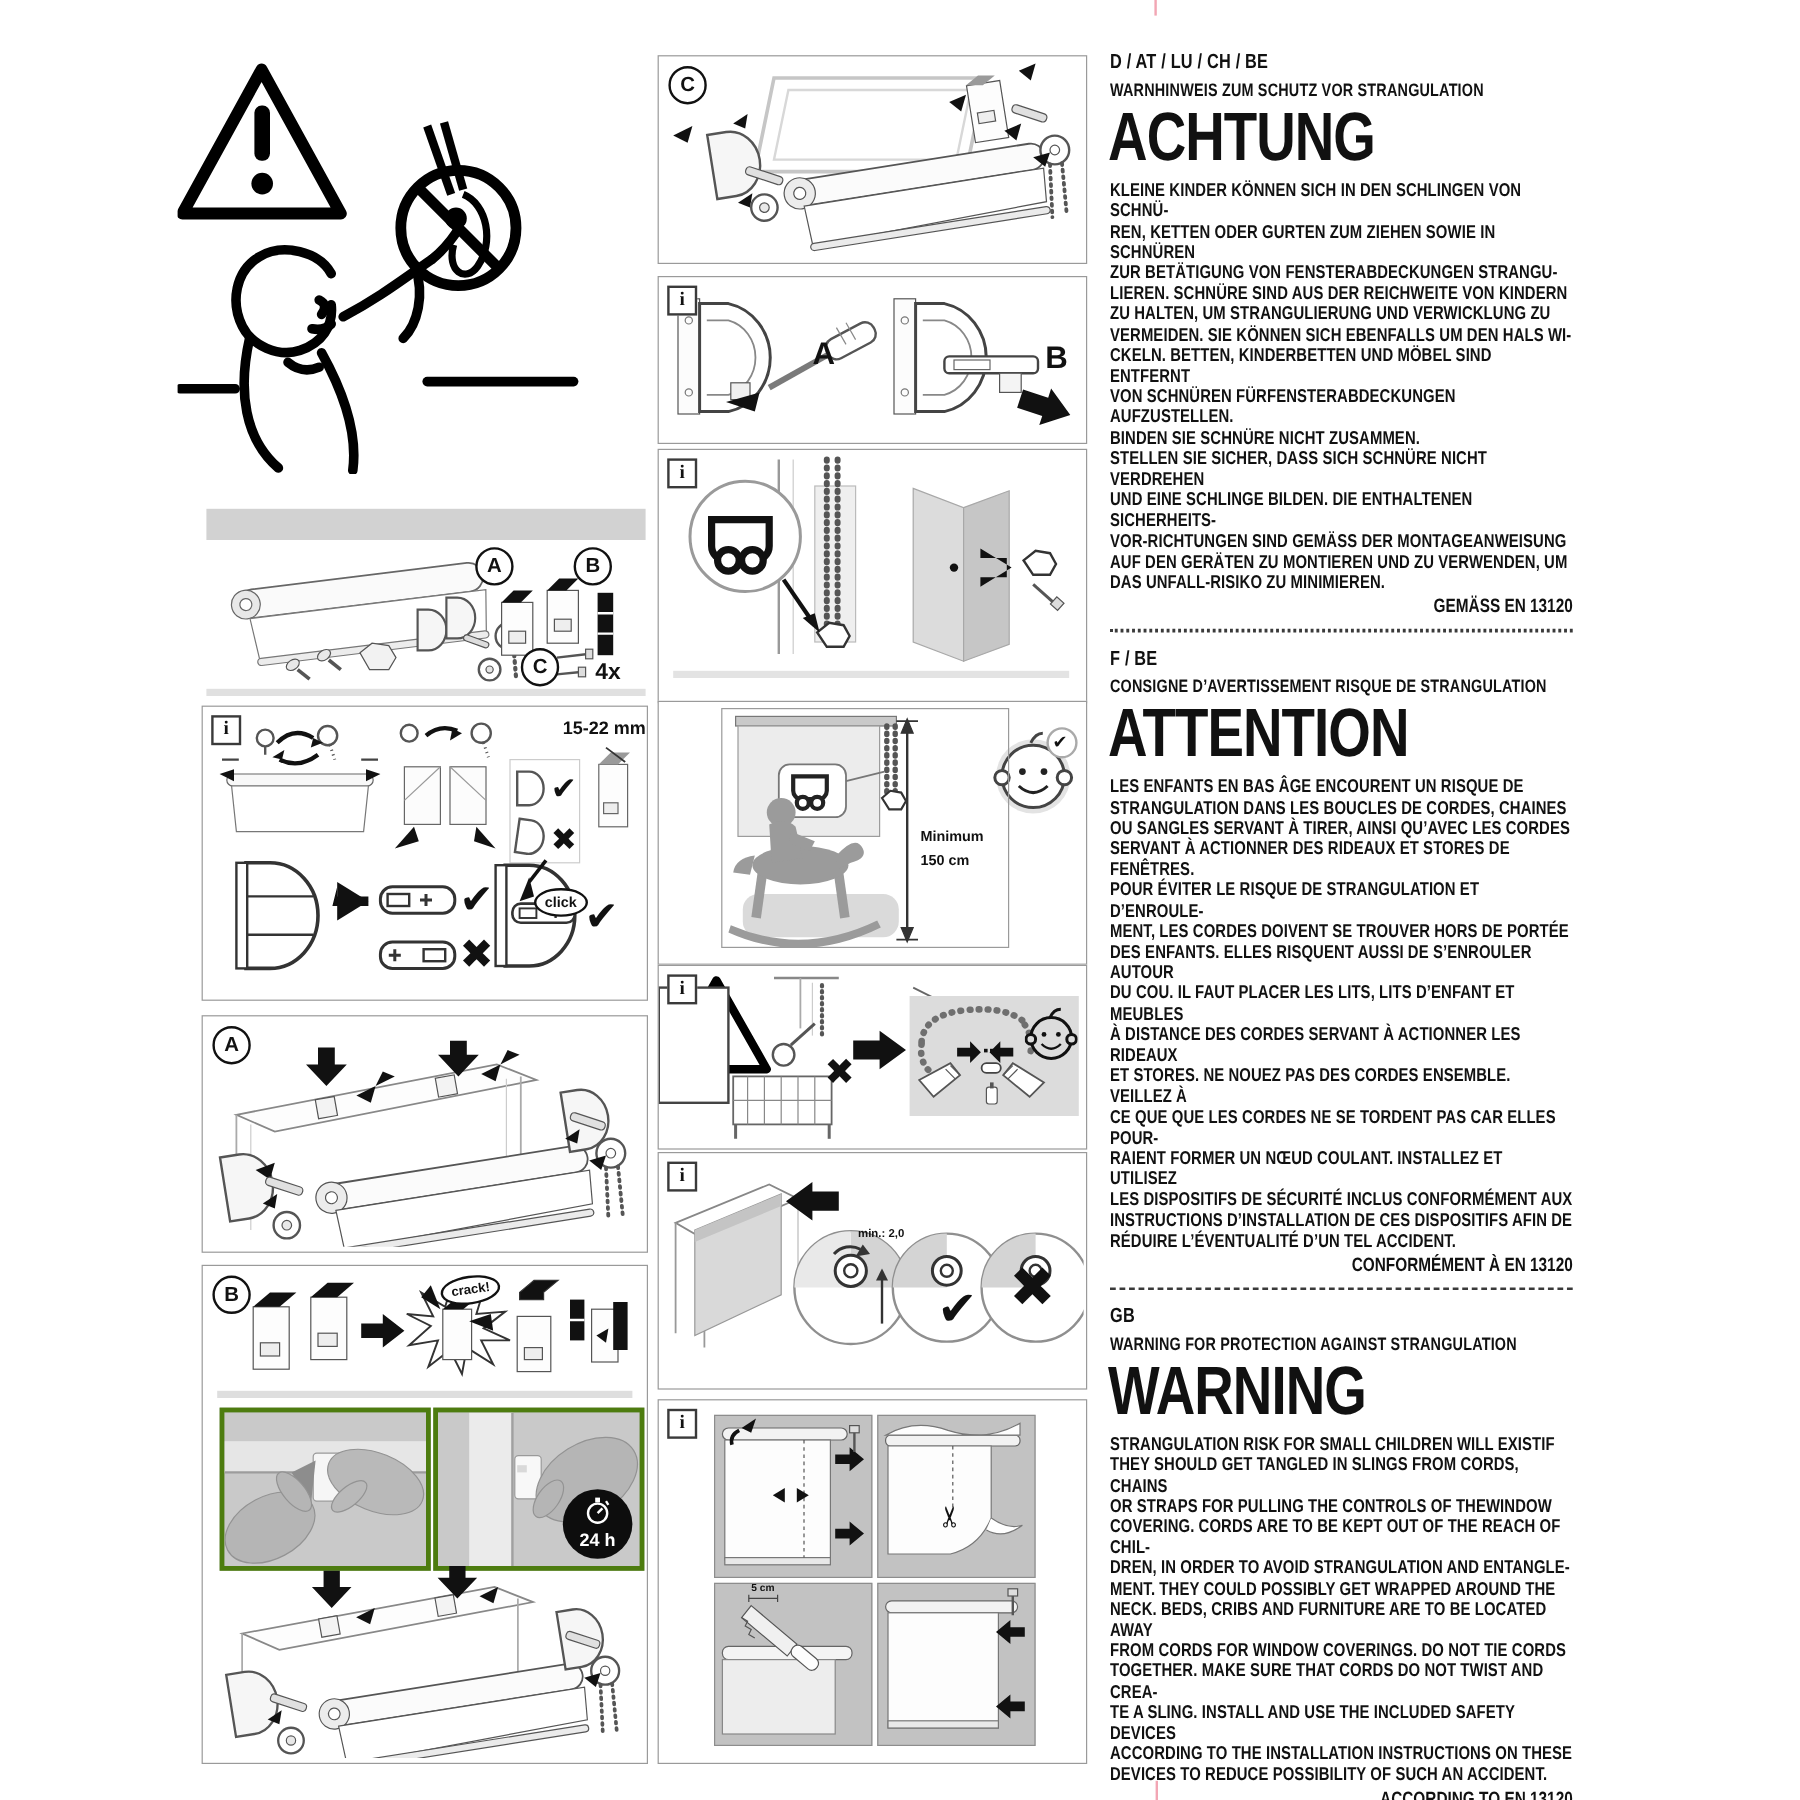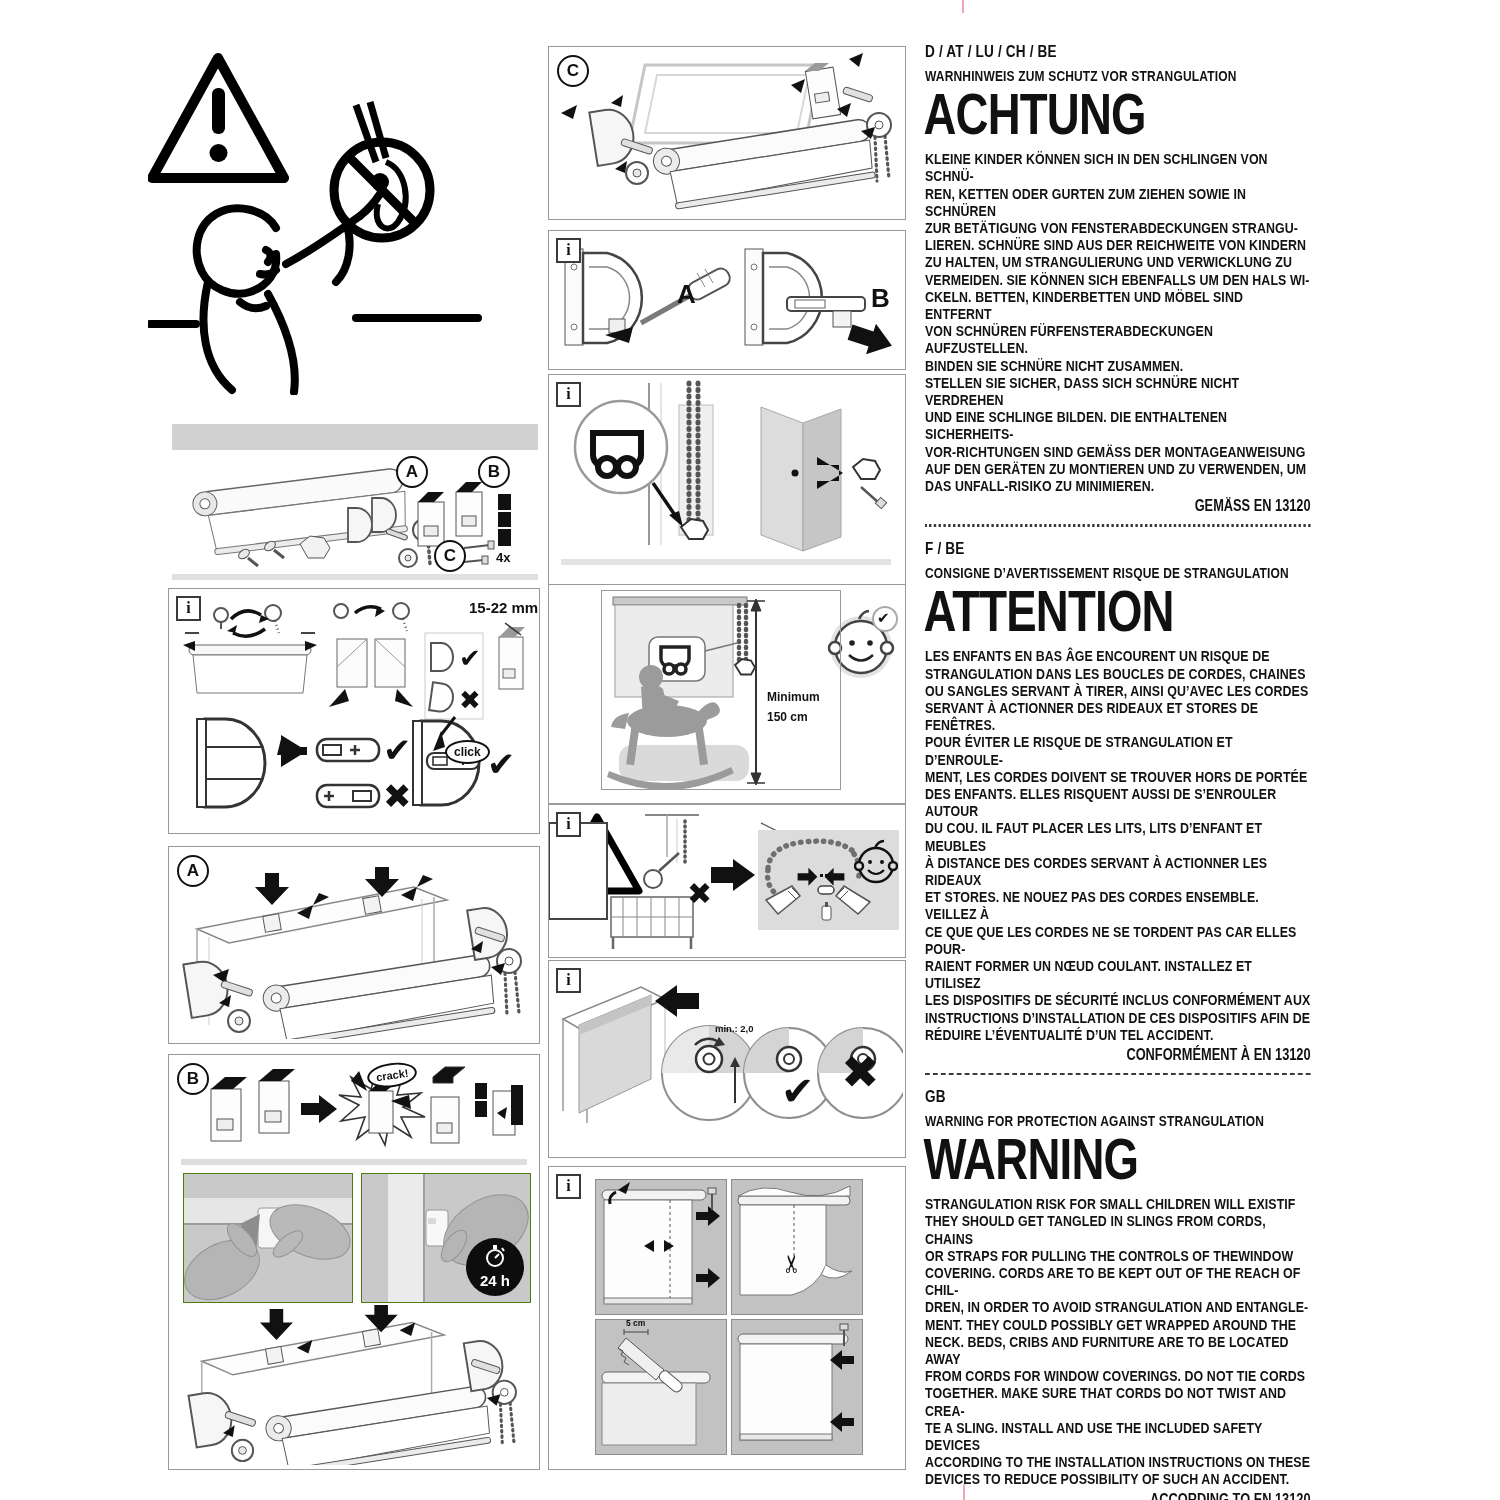--- a/index.html
+++ b/index.html
@@ -11,21 +11,21 @@
   .ibadge{position:absolute;top:7px;left:7px;width:21px;height:21px;border:2px solid #3a3a3a;
           background:#fff;font:bold 16px "Liberation Serif",serif;line-height:20px;text-align:center;z-index:5;}
   .circ{position:absolute;width:28px;height:28px;border:2.2px solid #111;border-radius:50%;
         background:#fff;font:bold 17px/28px "Liberation Sans",sans-serif;text-align:center;z-index:5;}
   .dlabel{position:absolute;font-weight:bold;color:#111;z-index:5;white-space:nowrap;}
   .sym{position:absolute;font-family:"DejaVu Sans",sans-serif;color:#111;font-weight:bold;line-height:1;z-index:6;}
   .graybar{position:absolute;background:#d2d2d2;}
   .cropmark{position:absolute;width:2px;background:#f2a6b4;z-index:9;}
   .bubble{position:absolute;border:2px solid #111;border-radius:50%;background:#fff;
           font:bold 12px/18px "Liberation Sans",sans-serif;padding:1px 7px;z-index:6;}
-  .photo{position:absolute;background:#c9c9c9;border:1px solid #4d7c0f;overflow:hidden;}
+  .photo{position:absolute;background:#c9c9c9;border:4px solid #4d7c0f;overflow:hidden;}
   .badge24{position:absolute;width:58px;height:58px;border-radius:50%;background:#0d0d0d;z-index:6;}
   .badge24 span{position:absolute;left:0;right:0;bottom:7px;text-align:center;color:#fff;
           font:bold 15px "Liberation Sans",sans-serif;}
   
   .col-right{position:absolute;left:925px;top:42px;width:482px;transform:scaleX(0.8);transform-origin:top left;}
   .sec-region{font-weight:bold;font-size:17px;letter-spacing:.2px;margin-bottom:5px;}
   .sec-sub{font-weight:bold;font-size:15px;letter-spacing:.2px;margin-bottom:0;}
   .sec-head{font-weight:bold;font-size:57px;line-height:1.02;letter-spacing:-1px;margin:1px 0 7px -2px;}
   .sec-body{font-weight:bold;font-size:15.5px;line-height:17.2px;letter-spacing:.1px;white-space:pre-line;}
   .sec-std{font-weight:bold;font-size:16px;text-align:right;margin-top:3px;}
@@ -119,21 +119,21 @@
       <g stroke="#555">
         <line x1="292" y1="96" x2="318" y2="93" stroke-width="2"></line>
         <rect x="316" y="89" width="6" height="8" fill="#ddd"></rect>
         <line x1="292" y1="110" x2="312" y2="108" stroke-width="2"></line>
         <rect x="310" y="104" width="6" height="8" fill="#ddd"></rect>
       </g>
     </svg>
     <span class="circ" style="left:224px;top:4px;">A</span>
     <span class="circ" style="left:306px;top:4px;">B</span>
     <span class="circ" style="left:262px;top:88px;">C</span>
-    <span class="dlabel" style="left:324px;top:98px;font-size:13px;">4x</span>
+    <span class="dlabel" style="left:324px;top:98px;font-size:19px;">4x</span>
   </div>
   <div class="graybar" style="left:172px;top:574px;width:366px;height:6px;background:#e0e0e0;"></div>
 
   <div class="dbox" style="left:168px;top:588px;width:370px;height:244px;">
     <span class="ibadge">i</span>
     <svg width="368" height="242" viewBox="0 0 368 242">
 
       <circle cx="52" cy="26" r="7" fill="#fff" stroke="#555" stroke-width="2"></circle>
       <line x1="52" y1="33" x2="52" y2="40" stroke="#555" stroke-width="2"></line>
       <circle cx="104" cy="24" r="8" fill="#fff" stroke="#555" stroke-width="2"></circle>

